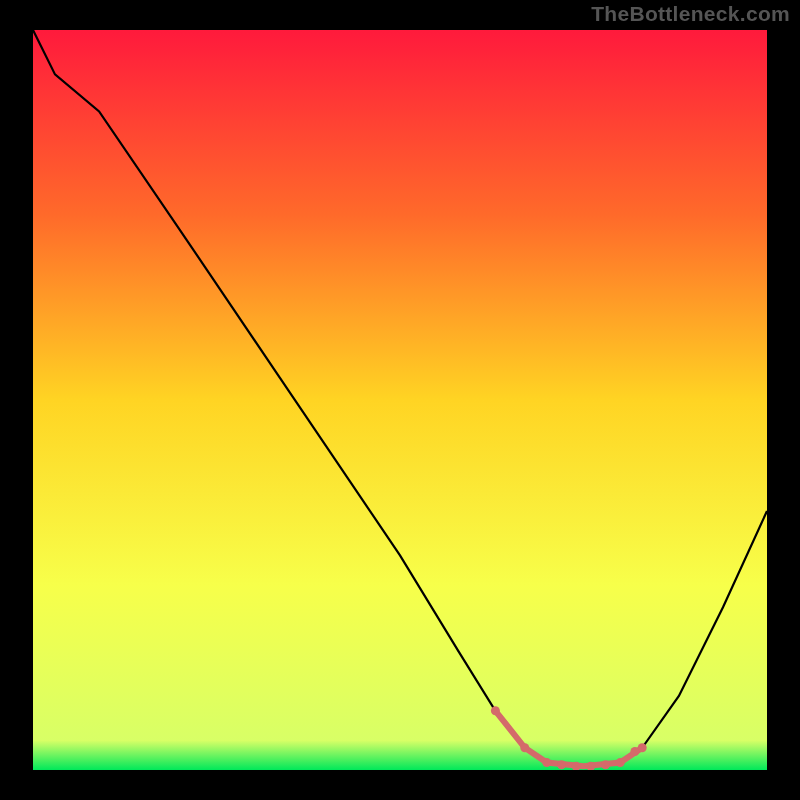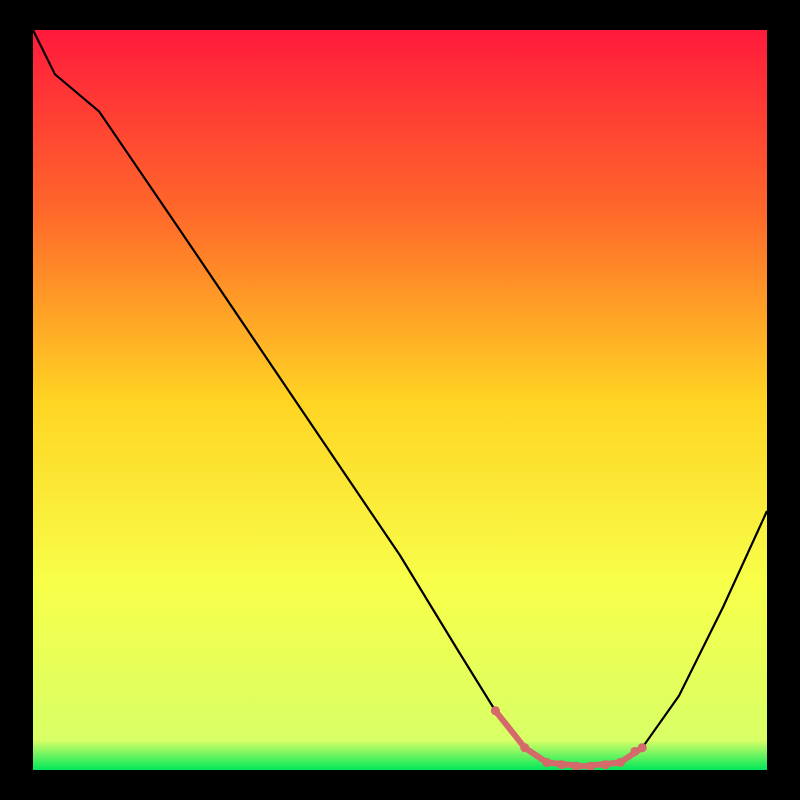--- a/index.html
+++ b/index.html
@@ -34,20 +34,21 @@
     height: 740px;
   }
   svg {
     display: block;
   }
 </style>
 </head>
 <body>
 
 <div class="outer">
+  <div class="watermark">TheBottleneck.com</div>
   <div class="plot">
     <svg width="734" height="740" viewBox="0 0 734 740">
       <defs>
         <linearGradient id="bg-grad" x1="0" y1="0" x2="0" y2="1">
             <stop offset="0%" stop-color="#ff1a3c"></stop>
             <stop offset="25%" stop-color="#ff6a2a"></stop>
             <stop offset="50%" stop-color="#ffd423"></stop>
             <stop offset="75%" stop-color="#f7ff4a"></stop>
             <stop offset="96%" stop-color="#d8ff66"></stop>
             <stop offset="100%" stop-color="#00e85a"></stop>

